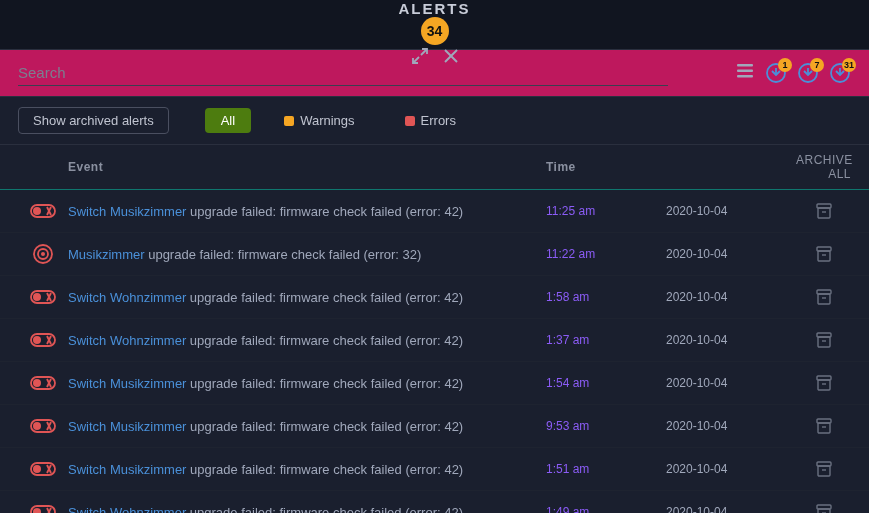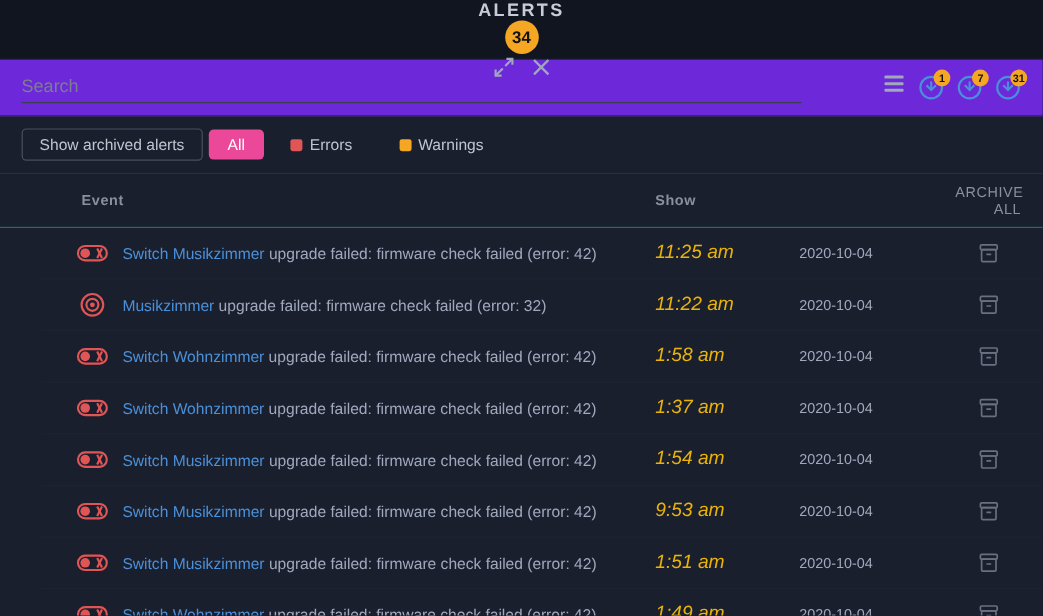--- a/index.html
+++ b/index.html
@@ -64,21 +64,21 @@
       color: #a0a8bb;
       font-size: 18px;
       display: flex;
       align-items: center;
       justify-content: center;
       padding: 2px;
     }
 
     
     .search-bar {
-      background: #6d28d9;
+      background: #be185d;
       padding: 10px 18px;
       display: flex;
       align-items: center;
       justify-content: space-between;
       border-bottom: 1px solid #2a2f3e;
     }
     .search-input {
       background: transparent;
       border: none;
       border-bottom: 1px solid #3a3f50;
@@ -120,21 +120,21 @@
     .list-view-icon {
       color: #a0a8bb;
       font-size: 20px;
       cursor: pointer;
     }
 
     
     .filter-bar {
       display: flex;
       align-items: center;
-      gap: 5px;
+      gap: 16px;
       padding: 10px 18px;
       border-bottom: 1px solid #2a2f3e;
     }
     .btn-archived {
       background: transparent;
       border: 1px solid #4a4f60;
       color: #c0c4d0;
       border-radius: 4px;
       padding: 5px 14px;
       font-size: 13px;
@@ -144,22 +144,23 @@
       border: none;
       border-radius: 4px;
       padding: 5px 16px;
       font-size: 13px;
       cursor: pointer;
       display: flex;
       align-items: center;
       gap: 6px;
     }
     .btn-filter.active {
-      background: #ec4899;
+      background: #4d7c0f;
       color: #fff;
+      margin-left: 20px;
     }
     .btn-filter.inactive {
       background: transparent;
       color: #c0c4d0;
       border: 1px solid transparent;
     }
     .filter-dot {
       width: 10px;
       height: 10px;
       border-radius: 2px;
@@ -187,38 +188,36 @@
       cursor: pointer;
       text-align: right;
     }
     .alert-row {
       display: grid;
       grid-template-columns: 50px 1fr 120px 130px 55px;
       padding: 10px 18px;
       border-bottom: 1px solid #1e2330;
       align-items: center;
       font-size: 13px;
-      margin-left: 34px;
     }
     .alert-icon {
       display: flex;
       align-items: center;
       justify-content: center;
     }
     .alert-event { color: #c8ccd8; }
     .alert-device {
       color: #4a90d9;
       font-weight: 500;
       cursor: pointer;
     }
     .alert-text { color: #a0a8bb; }
     .alert-time {
-      color: #eab308;
-      font-size: 16px;
-      font-style: italic;
+      color: #8b5cf6;
+      font-size: 12px;
     }
     .alert-date {
       color: #a0a8bb;
       font-size: 12px;
     }
     .archive-btn {
       background: none;
       border: none;
       color: #6a7080;
       cursor: pointer;
@@ -288,33 +287,33 @@
       </svg>
       <span class="toolbar-icon-badge">31</span>
     </span>
   </div>
 </div>
 
 <div class="filter-bar">
   <button class="btn-archived">Show archived alerts</button>
   <button class="btn-filter active">All</button>
   <button class="btn-filter inactive">
+    <span class="filter-dot" style="background:#f5a623;"></span>
+    <span>Warnings</span>
+  </button>
+  <button class="btn-filter inactive">
     <span class="filter-dot" style="background:#e05555;"></span>
     <span>Errors</span>
   </button>
-  <button class="btn-filter inactive">
-    <span class="filter-dot" style="background:#f5a623;"></span>
-    <span>Warnings</span>
-  </button>
 </div>
 
 <div class="table-header">
   <div></div>
   <div>Event</div>
-  <div>Show</div>
+  <div>Time</div>
   <div></div>
   <button class="archive-all-btn">ARCHIVE ALL</button>
 </div>
 
 <div id="alerts-container">
     <div class="alert-row">
     <div class="alert-icon">
         <svg width="26" height="22" viewBox="0 0 26 22" fill="none">
       <rect x="1" y="5" width="24" height="12" rx="6" stroke="#e05555" stroke-width="1.8" fill="none"></rect>
       <circle cx="7" cy="11" r="4" fill="#e05555"></circle>

